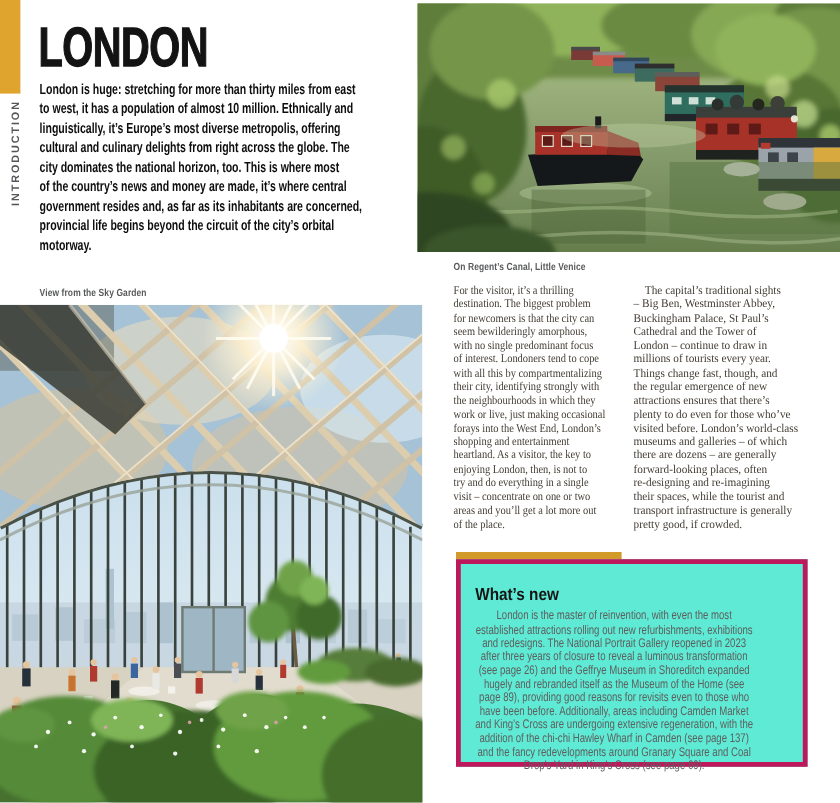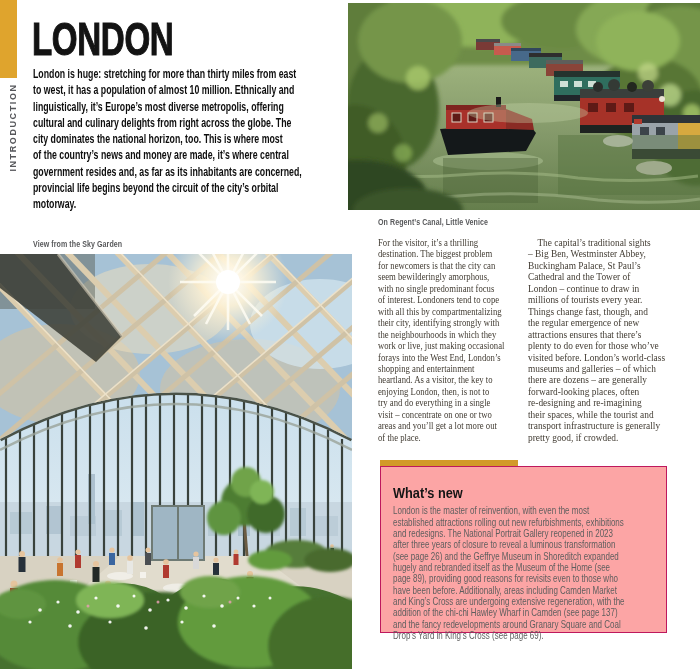--- a/index.html
+++ b/index.html
@@ -27,22 +27,22 @@
   .caption{font-size:8.6px;font-weight:bold;color:#58595B;letter-spacing:0.1px;}
   .caption-canal{left:378px;top:217px;transform:scaleX(0.82);}
   .caption-sky{left:33px;top:239px;transform:scaleX(0.82);}
 
   .bodycol{top:237px;font-family:"Liberation Serif",serif;font-size:9.9px;
     line-height:11.45px;color:#423C33;}
   .col1{left:378px;transform:scaleX(0.88);width:220px;}
   .col2{left:528px;transform:scaleX(0.95);width:220px;}
 
   .wn-tab{left:380px;top:460px;width:138px;height:6px;background:#D29A28;}
-  .wn-box{left:380px;top:466px;width:285px;height:165px;background:#fca5a5;
-    border:1px solid #be185d;}
+  .wn-box{left:380px;top:466px;width:285px;height:165px;background:#5eead4;
+    border:4px solid #be185d;text-align:center;}
   .wn-title{position:absolute;left:12px;top:6px;font-size:14.5px;font-weight:bold;color:#151515;
     transform:scaleX(0.88);transform-origin:0 0;white-space:pre;}
   .wn-body{position:absolute;left:12px;top:28px;font-size:10.4px;line-height:11.35px;color:#5E5E5E;
     transform:scaleX(0.77);transform-origin:0 0;white-space:pre;}
 </style>
 </head>
 <body>
 
 <div class="page">
 

